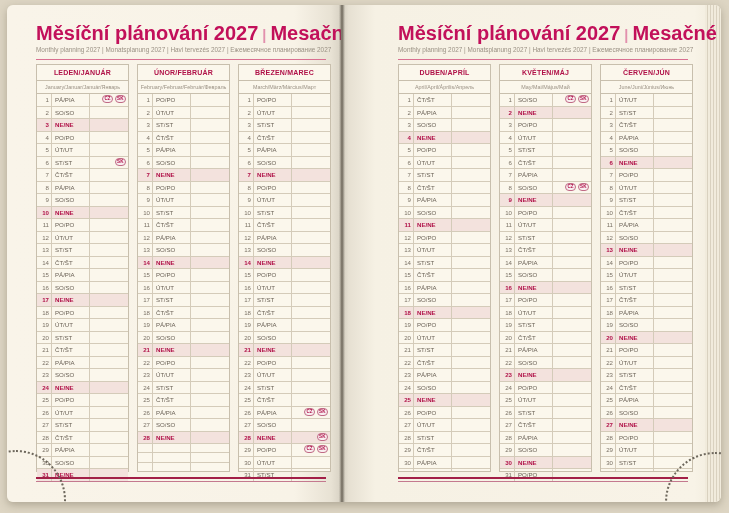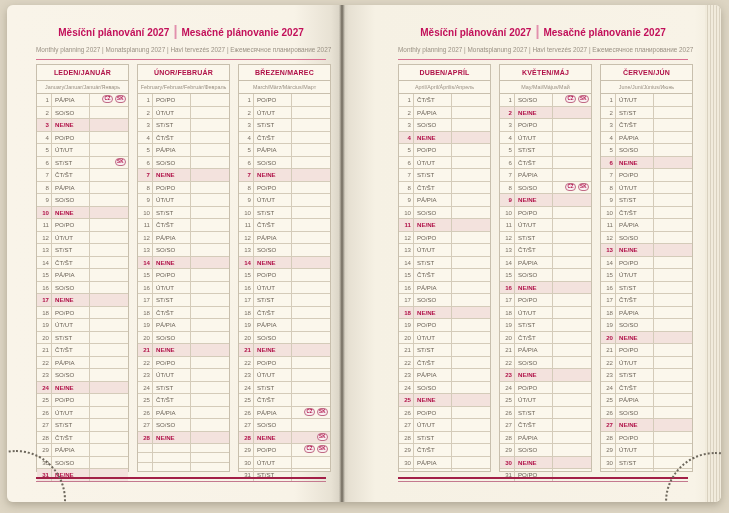--- a/index.html
+++ b/index.html
@@ -28,21 +28,21 @@
     background:linear-gradient(90deg,rgba(120,112,98,0) 0%,rgba(95,88,76,.85) 50%,rgba(120,112,98,0) 100%);z-index:4;}
   .edge-stack{
     position:absolute;right:0;top:0;width:16px;height:100%;border-radius:0 6px 6px 0;
     background:repeating-linear-gradient(90deg,#f1ebdc 0 2px,#d9d1bf 2px 3px);
   }
   .content{position:relative;z-index:2;}
   .page-left .content{margin:0 0 0 29px;width:290px;}
   .page-right .content{margin:0 0 0 57px;width:290px;}
 
   .titlebar{ text-align:center; padding-top:17px; height:24px; white-space:nowrap;}
-  .title{ font-size:10px; font-weight:bold; color:#c2105a; letter-spacing:0px;}
+  .title{ font-size:20px; font-weight:bold; color:#c2105a; letter-spacing:0px;}
   .title-sep{ color:#e290ad; font-weight:bold; font-size:14.5px; padding:0 4px;}
   .subtitle{ text-align:center; font-size:6.4px; color:#9a9184; height:10px; white-space:nowrap;}
   .toprule{ border-top:1.5px solid #d96f90; margin-top:3px;}
 
   .months{ display:flex; gap:8px; margin-top:4px;}
   .month{ width:91px; display:flex; flex-direction:column; height:406px;
           border:1px solid #c8bfad; background:#fbf7ec;}
   .mhead{ height:15px; line-height:15px; text-align:center; font-size:7px; font-weight:bold;
           color:#b01148; border-bottom:1px solid #c8bfad; letter-spacing:.2px;}
   .msub{ height:12px; line-height:12px; text-align:center; font-size:5.4px; color:#9a9184;

